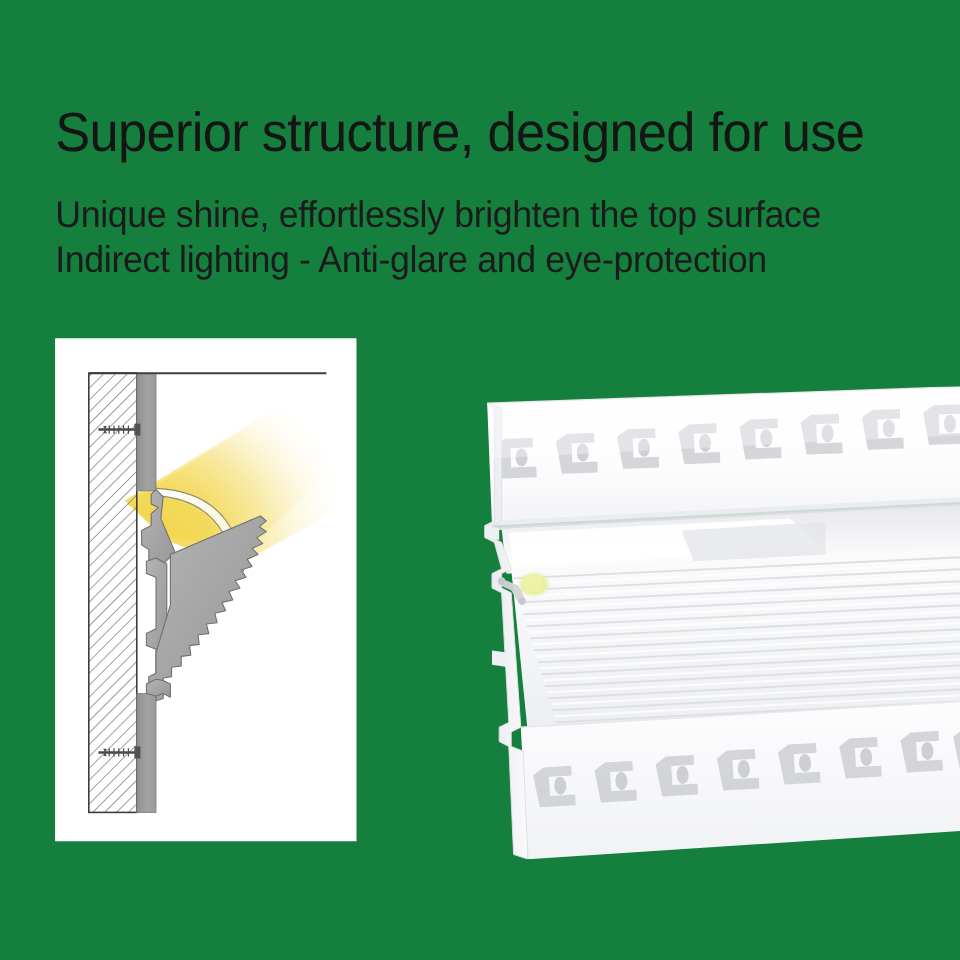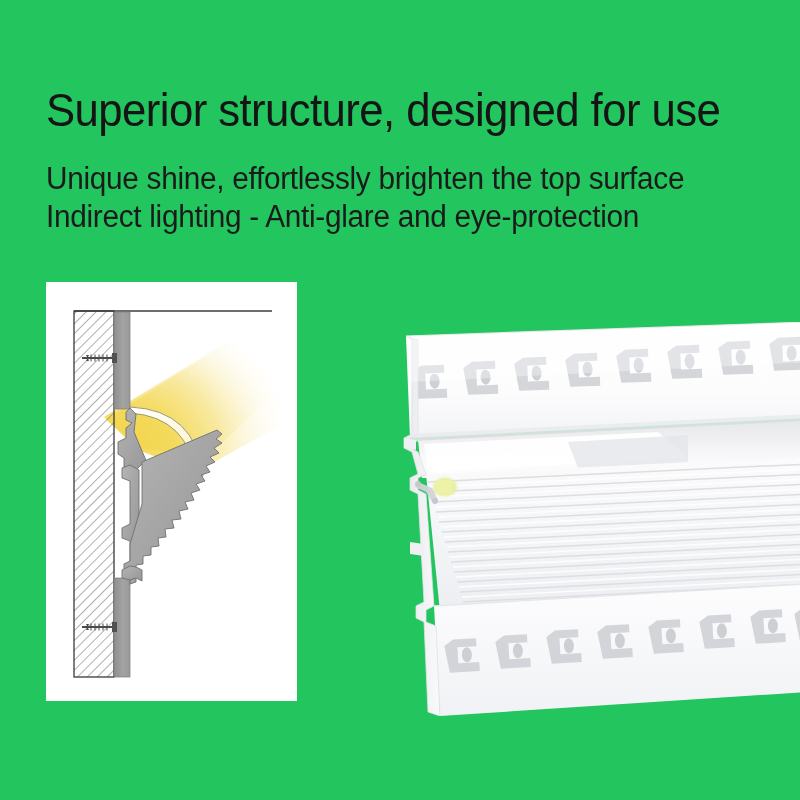--- a/index.html
+++ b/index.html
@@ -60,21 +60,21 @@
   #product-photo {
     position:absolute;
     left:388px; top:322px;
     width:420px; height:394px;
   }
   #product-svg { display:block; width:100%; height:100%; }
 </style>
 </head>
 <body>
 
-<div id="slide" style="background: #22c55e;">
+<div id="slide" style="background: #15803d;">
 
   <div id="headline">Superior structure, designed for use</div>
 
   <div id="subhead">
     <span class="ln">Unique shine, effortlessly brighten the top surface</span>
     <span class="ln">Indirect lighting - Anti-glare and eye-protection</span>
   </div>
 
   <div id="diagram-card">
     <svg id="diagram-svg" viewBox="0 0 251 419">

